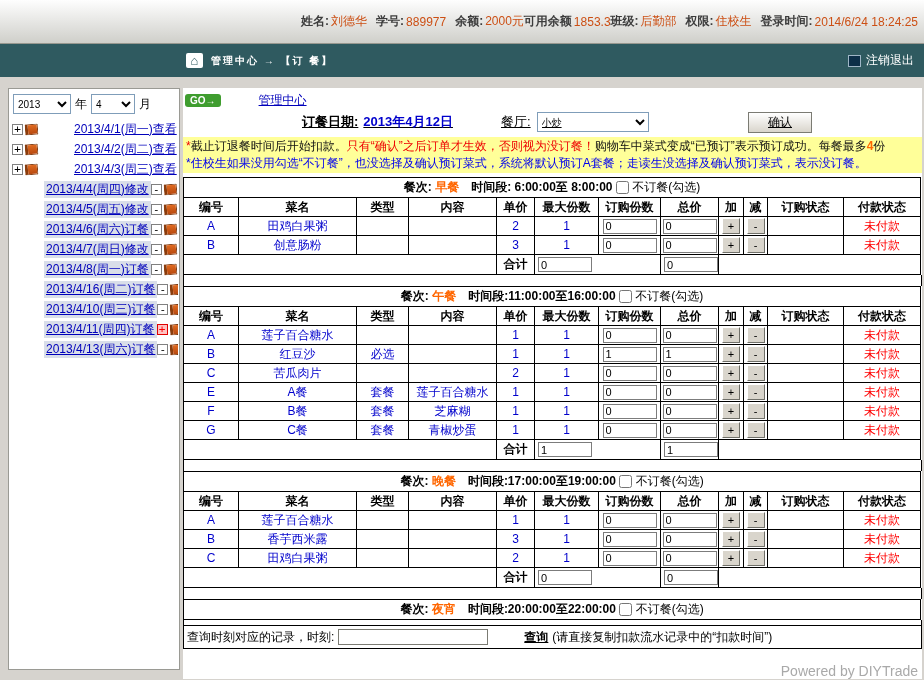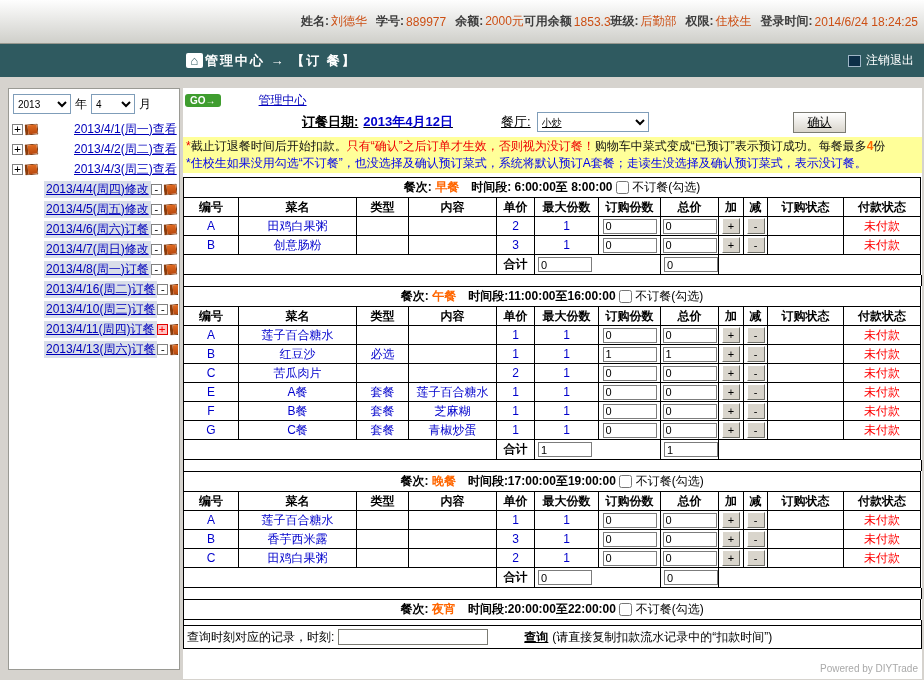--- a/index.html
+++ b/index.html
@@ -25,21 +25,21 @@
 
   
   .titlebar {
     position:absolute; left:0; top:44px; width:924px; height:33px;
     background:#2f5a60; color:#fff; display:flex; align-items:center;
   }
   .home-icon {
     margin-left:186px; width:17px; height:15px; background:#fff; color:#2f5a60;
     font-size:13px; line-height:15px; text-align:center; border-radius:2px; flex:none;
   }
-  .title-text { margin-left:2px; font-size:13px; font-weight:bold; letter-spacing:2px; }
+  .title-text { margin-left:8px; font-size:10px; font-weight:bold; letter-spacing:2px; }
   .logout { position:absolute; right:10px; display:flex; align-items:center; gap:5px; font-size:12px; color:#fff; text-decoration:none; }
   .logout-icon { width:13px; height:12px; background:#0c2f48; border:1px solid #9fb6c6; display:inline-block; }
 
   
   .sidebar {
     position:absolute; left:8px; top:88px; width:172px; height:582px;
     background:#fff; border:1px solid #9a9a94; overflow:hidden;
   }
   .cal-row { padding:5px 4px 3px 4px; font-size:12px; display:flex; align-items:center; gap:4px; }
   select { font-size:10px; height:20px; border:1px solid #7f9db9; background:#fff; }
@@ -64,21 +64,21 @@
 
   
   .main { position:absolute; left:183px; top:88px; width:739px; height:591px; background:#fff; }
   .go-row { height:21px; padding:3px 0 0 2px; display:flex; align-items:center; gap:6px; }
   .go-badge { background:#3f9d2f; color:#fff; font-size:10px; font-weight:bold; padding:1px 5px; border-radius:3px; }
   .crumb { color:#0000bb; font-size:12px; text-decoration:underline; }
   .date-row { height:26px; display:flex; align-items:center; font-size:13px; padding-left:119px;text-decoration:underline; }
   .dlabel { font-weight:bold; }
   .dvalue { color:#0000cc; font-weight:bold; margin-left:5px; }
   .rlabel { margin-left:48px; }
-  .confirm { margin-left:auto; margin-right:76px; width:53px; height:21px; font-size:12px;
+  .confirm { margin-left:auto; margin-right:110px; width:64px; height:21px; font-size:12px;
              background:linear-gradient(#ffffff,#d9d5cc); border:1px solid #7b7b73; }
   .notice { background:#ffff99; font-size:12px; line-height:17px; padding:1px 3px; margin:2px 0 4px 0; }
   .n-red { color:#ee0000; } .n-blue { color:#0000ee; } .n-dark { color:#111111; }
   .n-orange { color:#ff6600; font-weight:bold; }
 
   table.meal { border-collapse:collapse; table-layout:fixed; width:737px; background:#fff; }
   table.meal td, table.meal th {
     border:1px solid #000; font-size:12px; text-align:center; padding:0;
     height:19px; overflow:hidden; white-space:nowrap; vertical-align:middle;
   }
@@ -93,21 +93,21 @@
   .pmbtn {
     width:18px; height:16px; font-size:11px; line-height:11px; padding:0;
     background:#d9d5cc; border:1px solid #6f6f68; border-top-color:#fff; border-left-color:#fff;
   }
   .cb { width:13px; height:13px; vertical-align:middle; }
   .spacer { height:11px; border-left:1px solid #000; border-right:1px solid #000; background:#fff; }
   .gap { height:5px; border-left:1px solid #000; border-right:1px solid #000; background:#fff; }
   .query-row { height:24px; border:1px solid #000; display:flex; align-items:center; font-size:12px; padding-left:3px; gap:4px; background:#fff; white-space:nowrap; }
   .qinput { width:150px; height:16px; border:1px solid #7b7b73; font-size:11px; }
   .qlink { color:#000; font-weight:bold; text-decoration:underline; }
-  .watermark { position:absolute; right:6px; top:663px; font-size:10px; color:#a9a9a9; }
+  .watermark { position:absolute; right:6px; top:663px; font-size:14px; color:#a9a9a9; }
 </style>
 </head>
 <body>
 
 <div class="topbar">
   <span class="ulbl">姓名:</span>
   <span class="uval">刘德华</span>
   <span class="ulbl">学号:</span>
   <span class="uval">889977</span>
   <span class="ulbl">余额:</span>

